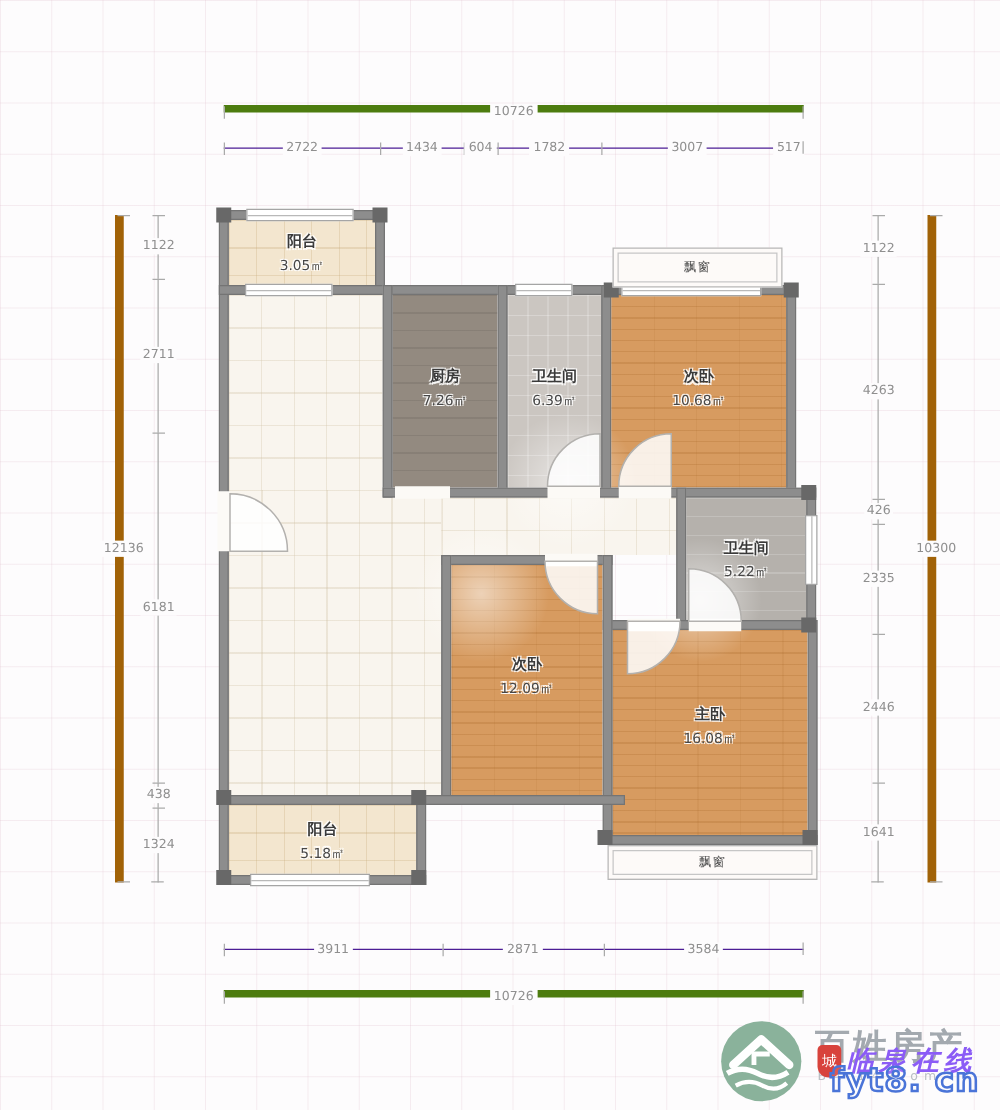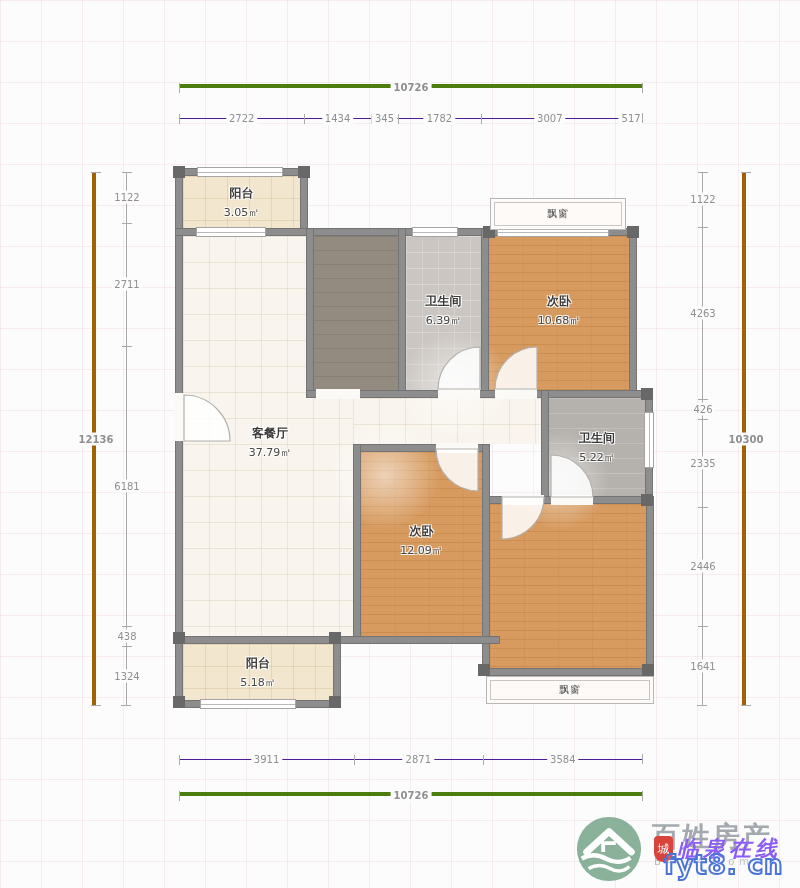--- a/index.html
+++ b/index.html
@@ -50,30 +50,30 @@
   
   .win{position:absolute;background:#ffffff;border:1px solid #a5a5a5;box-sizing:border-box;}
   .win.h::after{content:"";position:absolute;left:0;right:0;top:50%;height:1px;background:#b9b9b9;}
   .win.v::after{content:"";position:absolute;top:0;bottom:0;left:50%;width:1px;background:#b9b9b9;}
   .gap{position:absolute;background:#fcfaf6;}
   .bay{position:absolute;background:#fdfaf8;border:1px solid #b7b7b7;box-sizing:border-box;
      box-shadow:inset 0 0 0 3px #fdfaf8, inset 0 0 0 4px #c6c6c6;
      display:flex;align-items:center;justify-content:center;text-align:right;}
   .bay span{font-size:10px;color:#4c4c4c;letter-spacing:1px;}
   
-  .dim-line-h{position:absolute;height:0;border-top:4px solid #4d7c0f;font-weight:bold;}
+  .dim-line-h{position:absolute;height:0;border-top:6px solid #4d7c0f;}
   .dim-line-h::before,.dim-line-h::after{content:"";position:absolute;top:-5px;width:1px;height:10px;background:#aaaaaa;}
   .dim-line-h::before{left:0}.dim-line-h::after{right:0}
   .dim-row-h{position:absolute;display:flex;height:0;}
   .seg-h{position:relative;border-top:1px solid #4c1d95;}
   .seg-h::before{content:"";position:absolute;left:0;top:-5px;width:1px;height:10px;background:#aaaaaa;}
   .dim-row-h::after{content:"";position:absolute;right:0;top:-5px;width:1px;height:10px;background:#aaaaaa;}
   .dlabel{position:absolute;top:-6px;left:50%;transform:translateX(-50%);background:#fdfcfd;
      padding:0 3px;font-size:10px;color:#8f8f8f;line-height:12px;white-space:nowrap;}
-  .dim-line-v{position:absolute;width:0;border-left:4px solid #a16207;font-weight:bold;}
+  .dim-line-v{position:absolute;width:0;border-left:7px solid #a16207;}
   .dim-line-v::before,.dim-line-v::after{content:"";position:absolute;left:-5px;width:10px;height:1px;background:#aaaaaa;}
   .dim-line-v::before{top:0}.dim-line-v::after{bottom:0}
   .dim-col-v{position:absolute;display:flex;flex-direction:column;width:0;}
   .seg-v{position:relative;border-left:1px solid #aaaaaa;}
   .seg-v::before{content:"";position:absolute;top:0;left:-5px;width:10px;height:1px;background:#aaaaaa;}
   .dim-col-v::after{content:"";position:absolute;bottom:0;left:-5px;width:10px;height:1px;background:#aaaaaa;}
   .dlabel-v{position:absolute;top:50%;left:0;transform:translate(-50%,-50%);background:#fdfcfd;
      padding:1px 2px;font-size:10px;color:#8f8f8f;white-space:nowrap;}
   
   .doors{position:absolute;inset:0;pointer-events:none;}
@@ -101,21 +101,21 @@
     <span class="dlabel">10726</span>
   </div>
   <div class="dim-row-h" style="left:179px;top:118px;width:464px;">
     <div class="seg-h" style="flex:2722">
         <span class="dlabel">2722</span>
       </div>
     <div class="seg-h" style="flex:1434">
         <span class="dlabel">1434</span>
       </div>
     <div class="seg-h" style="flex:604">
-        <span class="dlabel">345</span>
+        <span class="dlabel">604</span>
       </div>
     <div class="seg-h" style="flex:1782">
         <span class="dlabel">1782</span>
       </div>
     <div class="seg-h" style="flex:3007">
         <span class="dlabel">3007</span>
       </div>
     <div class="seg-h" style="flex:517">
         <span class="dlabel">517</span>
       </div>
@@ -260,39 +260,43 @@
       <path d="M551,497 L593,497 A42,42 0 0 0 551,455 Z"></path>
       <path d="M478,449 L436,449 A42,42 0 0 0 478,491 Z"></path>
       <path d="M502,497 L544,497 A42,42 0 0 1 502,539 Z"></path>
     </g>
   </svg>
 
   <div class="room-label" style="left:183px;top:176px;width:117px;height:52px;">
     <span class="rname">阳台</span>
     <span class="rarea">3.05㎡</span>
   </div>
+  <div class="room-label" style="left:314px;top:250px;width:84px;height:120px;">
+    <span class="rname">厨房</span>
+    <span class="rarea">7.26㎡</span>
+  </div>
   <div class="room-label" style="left:406px;top:250px;width:75px;height:120px;">
     <span class="rname">卫生间</span>
     <span class="rarea">6.39㎡</span>
   </div>
   <div class="room-label" style="left:489px;top:250px;width:140px;height:120px;">
     <span class="rname">次卧</span>
     <span class="rarea">10.68㎡</span>
   </div>
-  <div class="room-label" style="left:200px;top:412px;width:140px;height:60px;">
-    <span class="rname">客餐厅</span>
-    <span class="rarea">37.79㎡</span>
-  </div>
   <div class="room-label" style="left:549px;top:398px;width:96px;height:98px;">
     <span class="rname">卫生间</span>
     <span class="rarea">5.22㎡</span>
   </div>
   <div class="room-label" style="left:361px;top:470px;width:121px;height:140px;">
     <span class="rname">次卧</span>
     <span class="rarea">12.09㎡</span>
+  </div>
+  <div class="room-label" style="left:490px;top:520px;width:156px;height:120px;">
+    <span class="rname">主卧</span>
+    <span class="rarea">16.08㎡</span>
   </div>
   <div class="room-label" style="left:183px;top:644px;width:150px;height:56px;">
     <span class="rname">阳台</span>
     <span class="rarea">5.18㎡</span>
   </div>
 
   <div class="watermark">
     <svg class="wm-logo" width="70" height="70" viewBox="0 0 72 72">
       <circle cx="36" cy="36" r="33" fill="#8ab29b"></circle>
       <path d="M13 39 L36 18 L59 39" stroke="#ffffff" stroke-width="7" fill="none" stroke-linecap="round" stroke-linejoin="round"></path>

